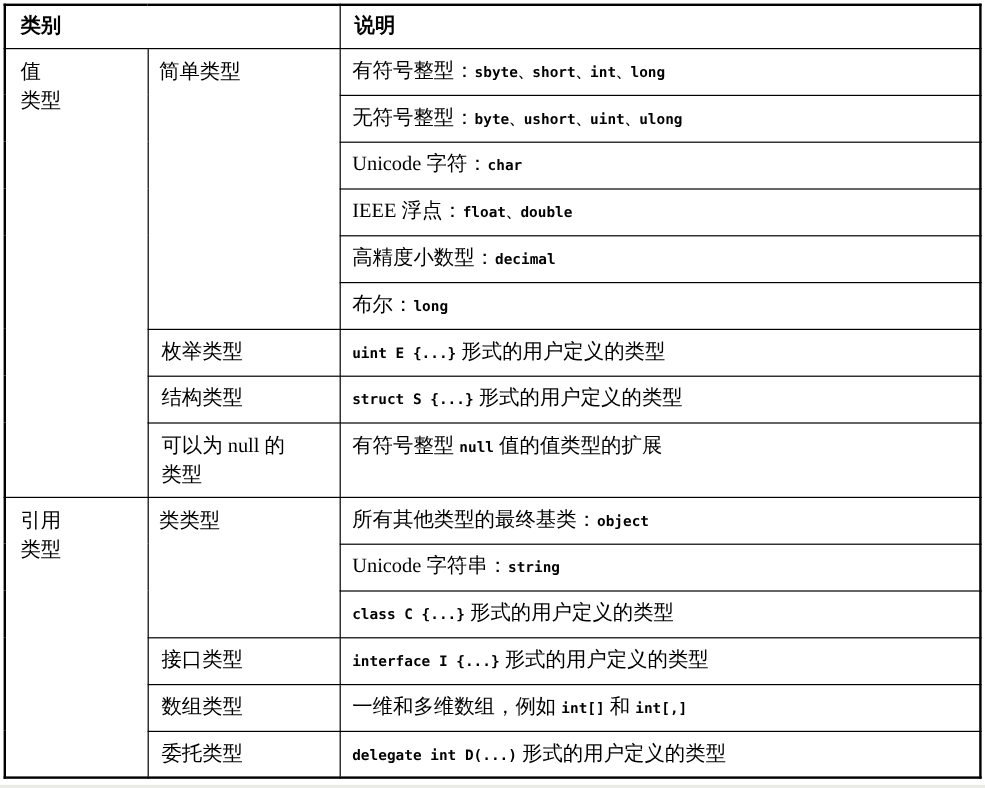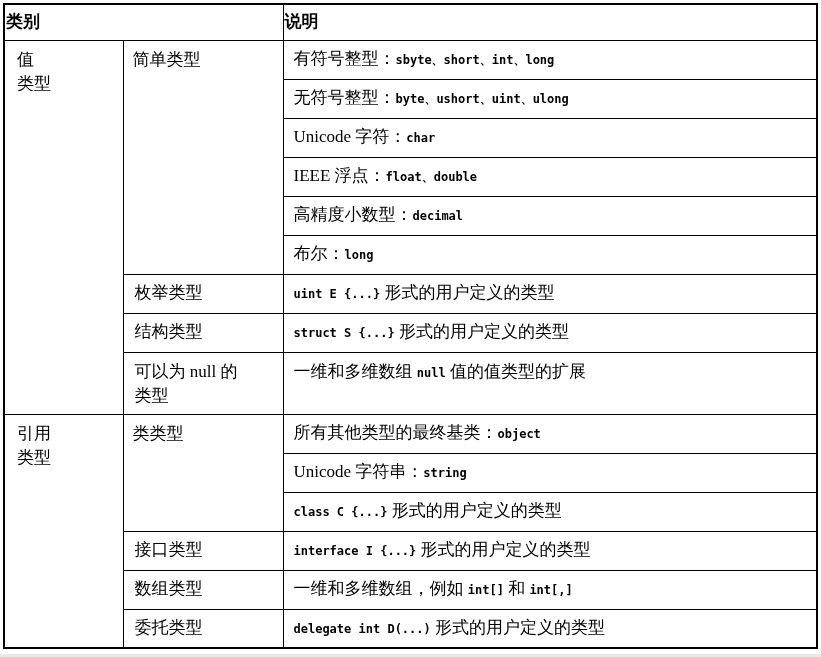--- a/index.html
+++ b/index.html
@@ -33,21 +33,21 @@
     line-height: 1.45;
     overflow: hidden;
   }
   thead tr { height: 36px; }
   tbody tr { height: 39px; }
   tbody tr.tall { height: 62px; margin-top: 15px; }
 
   th.hdr {
     text-align: left;
     font-weight: bold;
-    padding: 4px 10px 4px 1px;
+    padding: 4px 10px 4px 12px;
     vertical-align: middle;
   }
   td.cat {
     vertical-align: top;
     padding: 7px 8px 4px 12px;
     white-space: pre-line;
   }
   td.sub {
     vertical-align: top;
     padding: 7px 8px 4px 9px;
@@ -130,21 +130,21 @@
         <td class="sub-mid">枚举类型</td>
         <td class="desc"><span class="code">uint E {...}</span><span class="cn"> 形式的用户定义的类型</span></td>
       </tr>
       <tr>
         <td class="sub-mid">结构类型</td>
         <td class="desc"><span class="code">struct S {...}</span><span class="cn"> 形式的用户定义的类型</span></td>
       </tr>
       <tr class="tall">
         <td class="sub-top">可以为 null 的
 类型</td>
-        <td class="desc-top"><span class="cn">一维和多维数组 </span><span class="code">null</span><span class="cn"> 值的值类型的扩展</span></td>
+        <td class="desc-top"><span class="cn">有符号整型 </span><span class="code">null</span><span class="cn"> 值的值类型的扩展</span></td>
       </tr>
       <tr>
         <td class="cat" rowspan="6">引用
 类型</td>
         <td class="sub" rowspan="3">类类型</td>
         <td class="desc"><span class="cn">所有其他类型的最终基类：</span><span class="code">object</span></td>
       </tr>
       <tr>
         <td class="desc"><span class="cn">Unicode 字符串：</span><span class="code">string</span></td>
       </tr>

